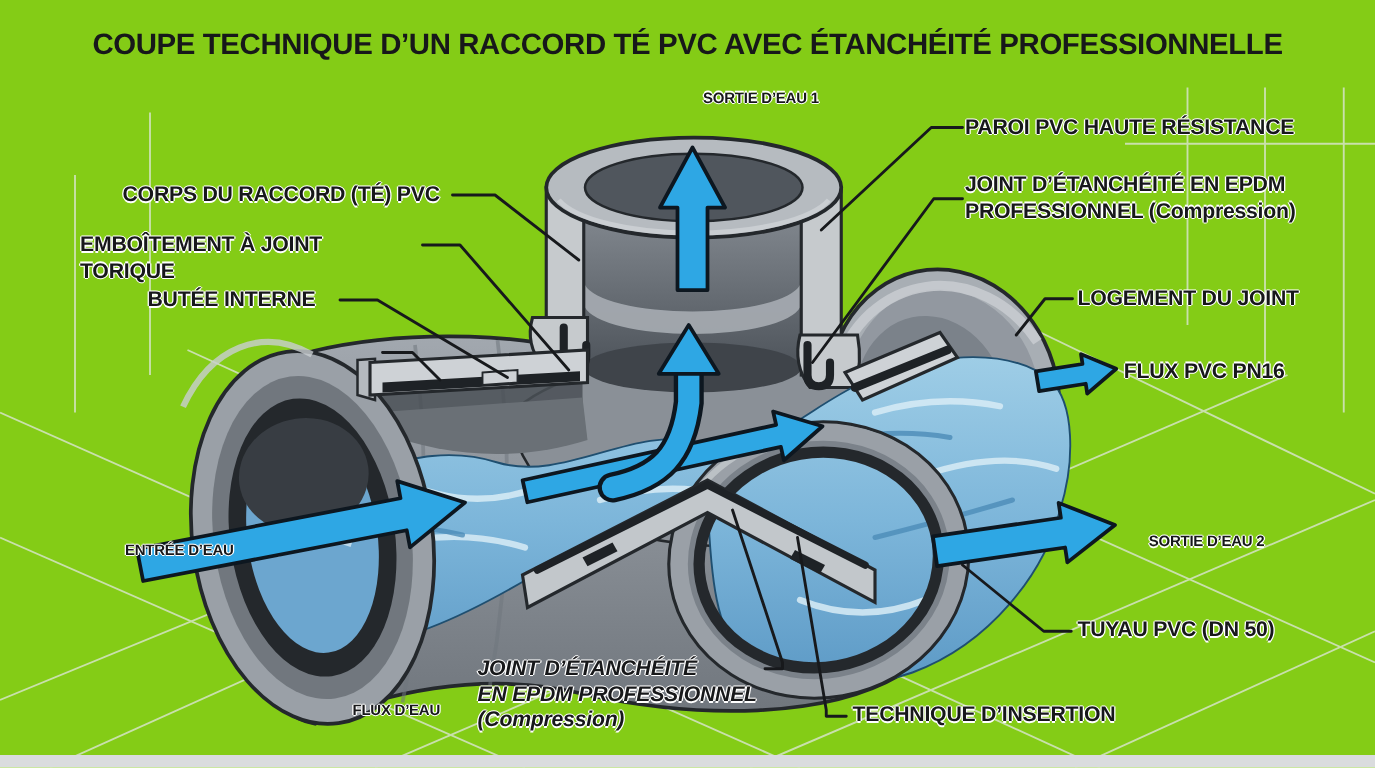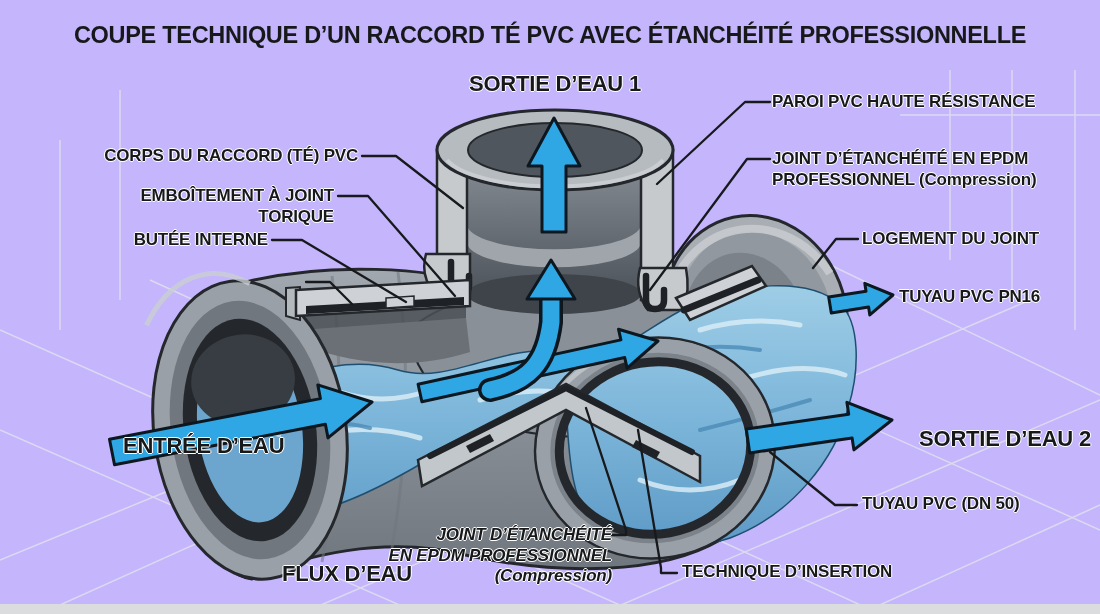--- a/index.html
+++ b/index.html
@@ -3,31 +3,31 @@
 <meta charset="utf-8">
 <style>
   :root{
     --arrow-blue:#2ea7e4;
     --water-blue:#7db6da;
     --pvc-gray:#9aa0a7;
     --seal-black:#1e2226;
     --ink:#17181a;
   }
   html,body{margin:0;padding:0;background:#fff;}
-  .stage{position:relative;width:1100px;height:614px;overflow:hidden;background:#c4b5fd;
+  .stage{position:relative;width:1100px;height:614px;overflow:hidden;background:#84cc16;
          font-family:"Liberation Sans", sans-serif;}
   svg{position:absolute;left:0;top:0;}
   .title{position:absolute;left:0;top:22px;width:1100px;text-align:center;
          font-size:23.5px;font-weight:700;letter-spacing:-0.3px;color:var(--ink);}
   .lbl{position:absolute;font-size:17px;font-weight:700;line-height:1.22;
        letter-spacing:-0.2px;color:var(--ink);white-space:pre-line;
        text-shadow:0 1px 0 #fff,0 -1px 0 #fff,1px 0 0 #fff,-1px 0 0 #fff;}
-  .r{text-align:right;}
+  .r{}
   .c{text-align:center;}
-  .big{font-size:22px;}
+  .big{font-size:12px;text-align:right;}
   .arrow{fill:var(--arrow-blue);stroke:#0d1720;stroke-width:3;stroke-linejoin:round;}
   .arrow-shaft-dark{fill:none;stroke:#0d1720;stroke-width:24;stroke-linecap:round;}
   .arrow-shaft-blue{fill:none;stroke:var(--arrow-blue);stroke-width:17;stroke-linecap:round;}
   .seal{fill:var(--seal-black);}
   .sealline{fill:none;stroke:var(--seal-black);stroke-linecap:round;}
   .leader{fill:none;stroke:#17191c;stroke-width:2.3;stroke-linecap:round;stroke-linejoin:round;}
 </style>
 </head>
 <body>
 
@@ -187,30 +187,30 @@
     <path class="leader" d="M638 430 L661 568 L661 573 L677 573"></path>
   </g>
 
   <rect x="0" y="604" width="1100" height="10" fill="#dadcde"></rect>
 </svg>
 
 <div class="title">COUPE TECHNIQUE D’UN RACCORD TÉ PVC AVEC ÉTANCHÉITÉ PROFESSIONNELLE</div>
 
 <div class="lbl big c" style="left:455px;top:71px;width:200px;">SORTIE D’EAU 1</div>
 <div class="lbl" style="left:772px;top:92px;">PAROI PVC HAUTE RÉSISTANCE</div>
-<div class="lbl" style="left:772px;top:138px;width:290px;margin-top:11px;">JOINT D’ÉTANCHÉITÉ EN EPDM
+<div class="lbl" style="left:772px;top:138px;width:290px;">JOINT D’ÉTANCHÉITÉ EN EPDM
 PROFESSIONNEL (Compression)</div>
 <div class="lbl" style="left:862px;top:229px;text-align:right;">LOGEMENT DU JOINT</div>
-<div class="lbl" style="left:899px;top:287px;">TUYAU PVC PN16</div>
+<div class="lbl" style="left:899px;top:287px;">FLUX PVC PN16</div>
 
 <div class="lbl r" style="left:98px;top:146px;width:260px;">CORPS DU RACCORD (TÉ) PVC</div>
 <div class="lbl r" style="left:118px;top:230px;width:150px;">BUTÉE INTERNE</div>
 <div class="lbl r" style="left:64px;top:186px;width:270px;">EMBOÎTEMENT À JOINT TORIQUE</div>
 
-<div class="lbl big" style="left:100px;top:433px;margin-left:23px;">ENTRÉE D’EAU</div>
+<div class="lbl big" style="left:100px;top:433px;">ENTRÉE D’EAU</div>
 <div class="lbl big" style="left:892px;top:426px;margin-left:27px;">SORTIE D’EAU 2</div>
 <div class="lbl" style="left:862px;top:494px;">TUYAU PVC (DN 50)</div>
 <div class="lbl" style="left:682px;top:562px;">TECHNIQUE D’INSERTION</div>
 <div class="lbl big" style="left:282px;top:561px;">FLUX D’EAU</div>
 <div class="lbl r" style="left:382px;top:525px;width:230px;font-style:italic;">JOINT D’ÉTANCHÉITÉ
 EN EPDM PROFESSIONNEL
 (Compression)</div>
 
 </div>
 

